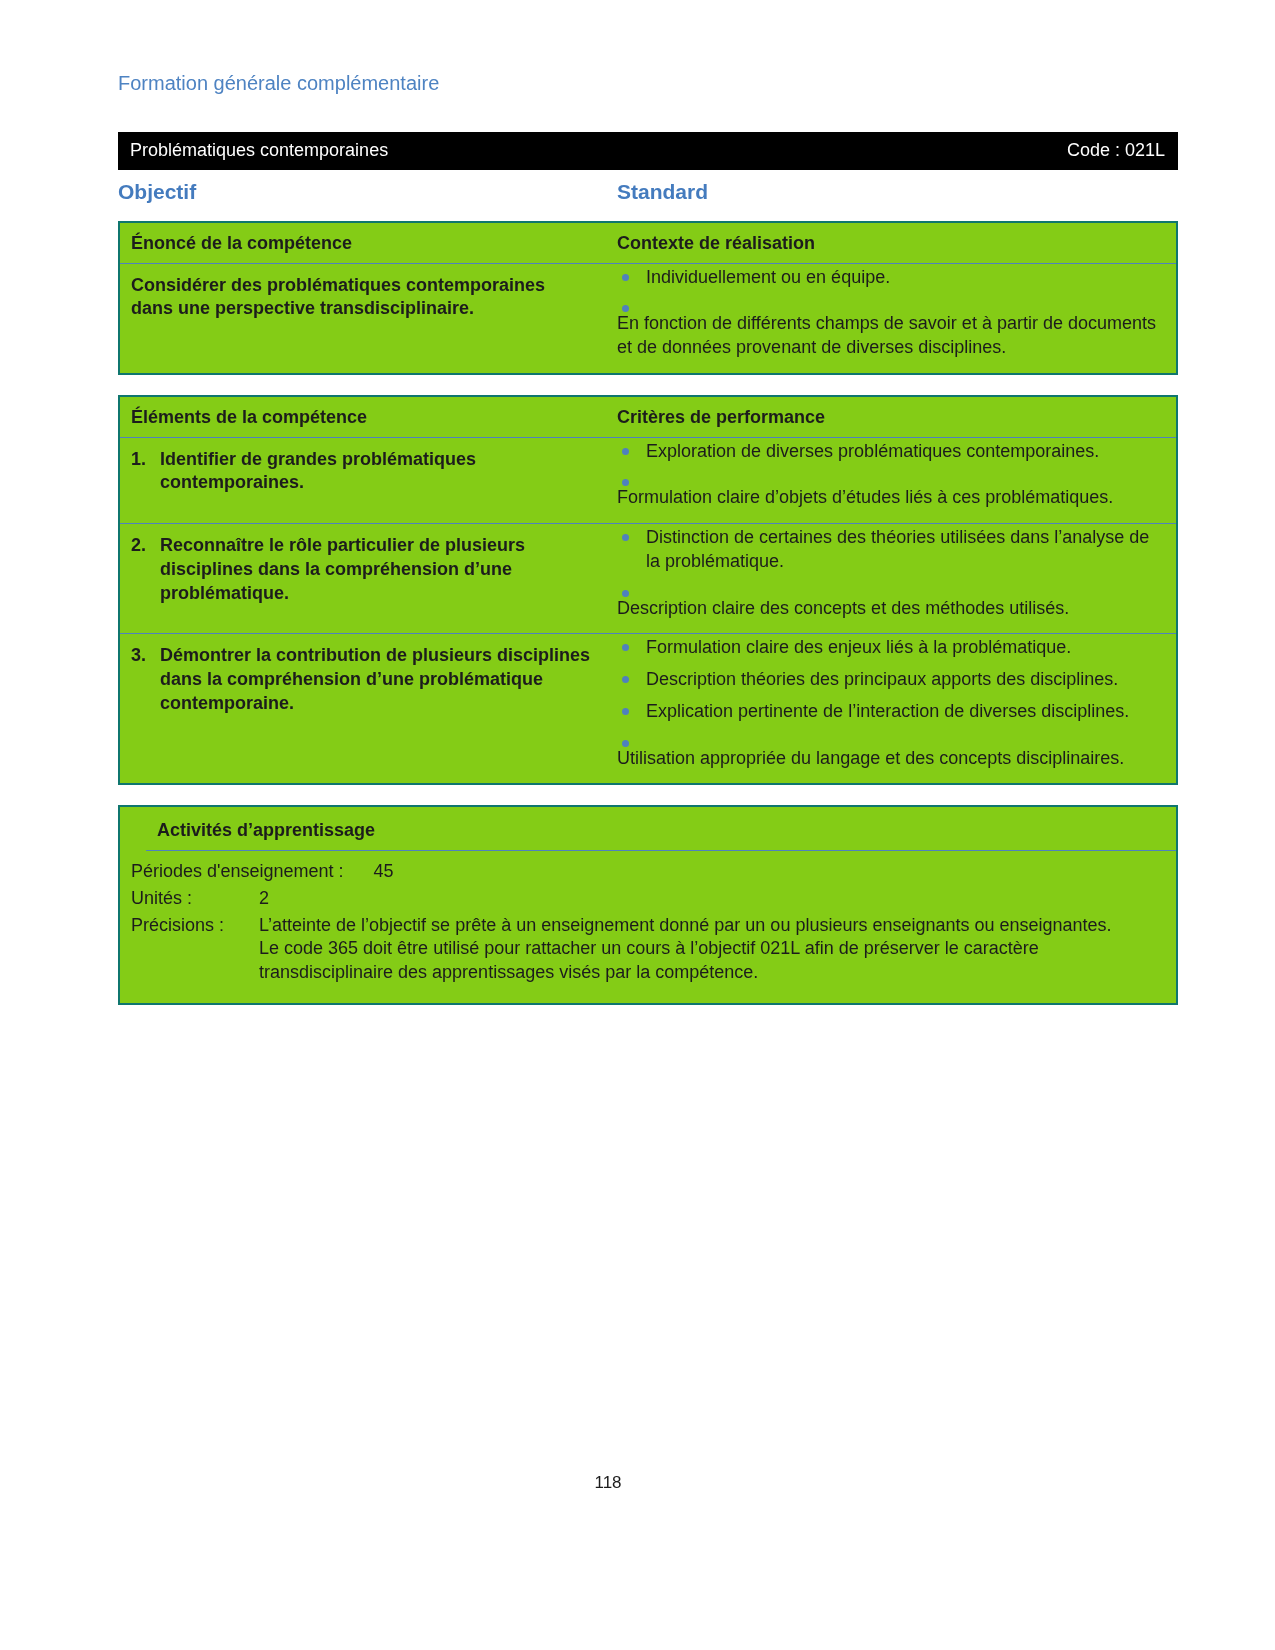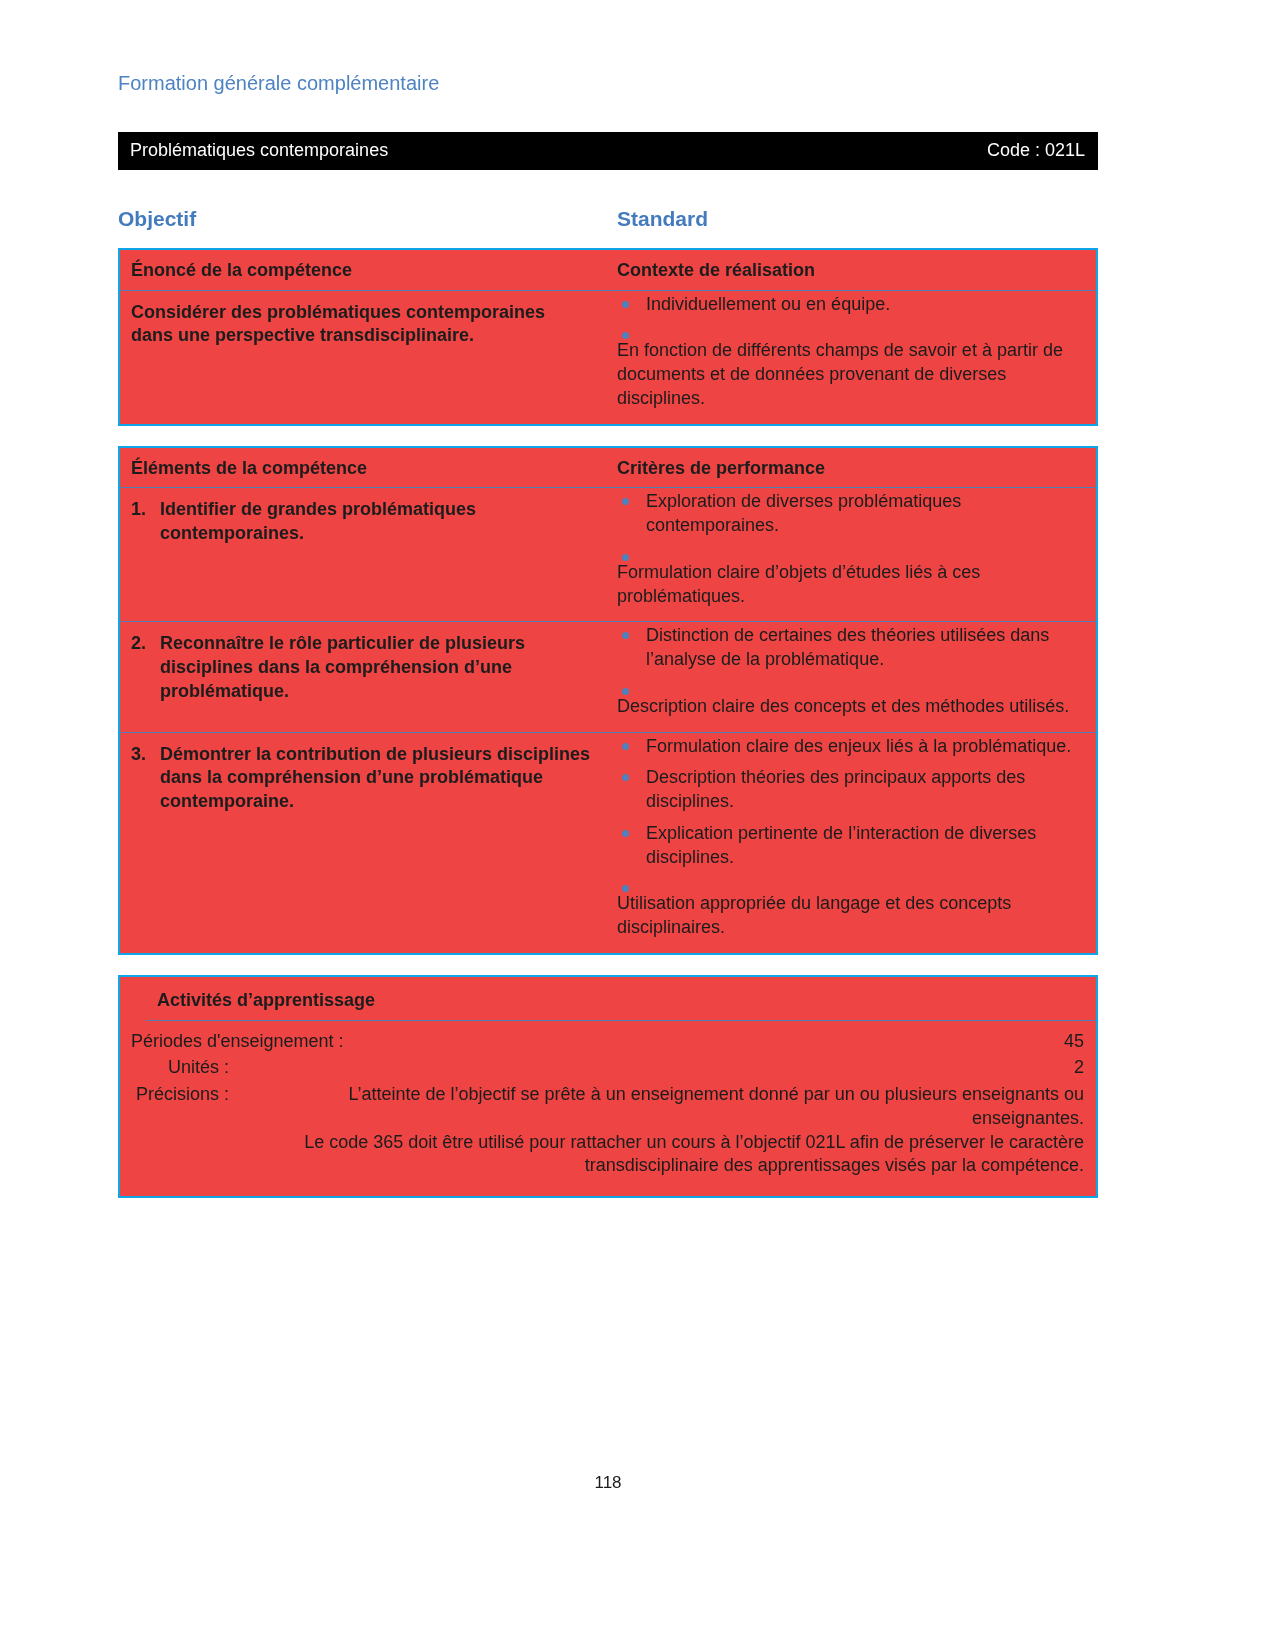--- a/index.html
+++ b/index.html
@@ -8,59 +8,59 @@
     width:1275px;
     height:1650px;
     background:#ffffff;
     font-family:"Liberation Sans", sans-serif;
     color:#1c1c1c;
     font-size:18px;
     line-height:1.32;
     overflow:hidden;
   }
   *{box-sizing:border-box;}
-  .content{position:absolute;left:118px;top:0;width:980px;}
+  .content{position:absolute;left:118px;top:0;width:1060px;}
   .section-label{
     margin-top:70px;
     font-size:20px;
     color:#4E83C2;
   }
   .title-bar{
     margin-top:36px;
     background:#000000;
     color:#ffffff;
     display:flex;
     justify-content:space-between;
     align-items:center;
     padding:7px 13px 7px 12px;
     font-size:18px;
   }
-  .col-headings{display:flex;margin-top:35px;}
+  .col-headings{display:flex;margin-top:8px;}
   .heading-blue{font-weight:bold;color:#447BBE;font-size:21px;}
   .col-left{width:499px;}
   .col-right{flex:1;}
-  .box{border:2px solid #0ea5e9;margin-top:15px;background:#ef4444;}
+  .box{border:2px solid #0f766e;margin-top:15px;background:#84cc16;}
   .box + .box{margin-top:20px;}
   .row{display:flex;}
   .cell-left{width:497px;padding:10px 26px 13px 11px;font-weight:bold;}
   .cell-right{flex:1;padding:2px 12px 13px 0;}
   .box-header{border-bottom:1px solid #4F81BD;}
   .box-header .cell-left,.box-header .cell-right{padding-top:9px;padding-bottom:7px;}
   .th{font-weight:bold;}
   .bullet{display:flex;margin:0 0 8px 0;}
   .bullet:last-child{margin-bottom:0;flex-direction:column;}
   .dot{
     flex:none;width:7px;height:7px;border-radius:50%;
     background:#4F81BD;margin:8px 17px 0 5px;
   }
   .element-row + .element-row{border-top:1px solid #4F81BD;}
   .el-left{display:flex;}
   .el-num{flex:none;width:29px;}
   .act-header{padding:12px 11px 7px 11px;border-bottom:1px solid #4F81BD;font-weight:bold;margin-left:26px;}
-  .act-body{padding:9px 12px 15px 11px;text-align:right;}
+  .act-body{padding:9px 12px 15px 11px;}
   .act-line{display:flex;margin-bottom:3px;}
   .act-label{flex:none;min-width:128px;padding-right:30px;}
   .act-value{flex:1;}
   .page-number{
     position:absolute;top:1472px;left:118px;width:980px;
     text-align:center;font-size:17px;color:#1c1c1c;
   }
 </style>
 </head>
 <body>

